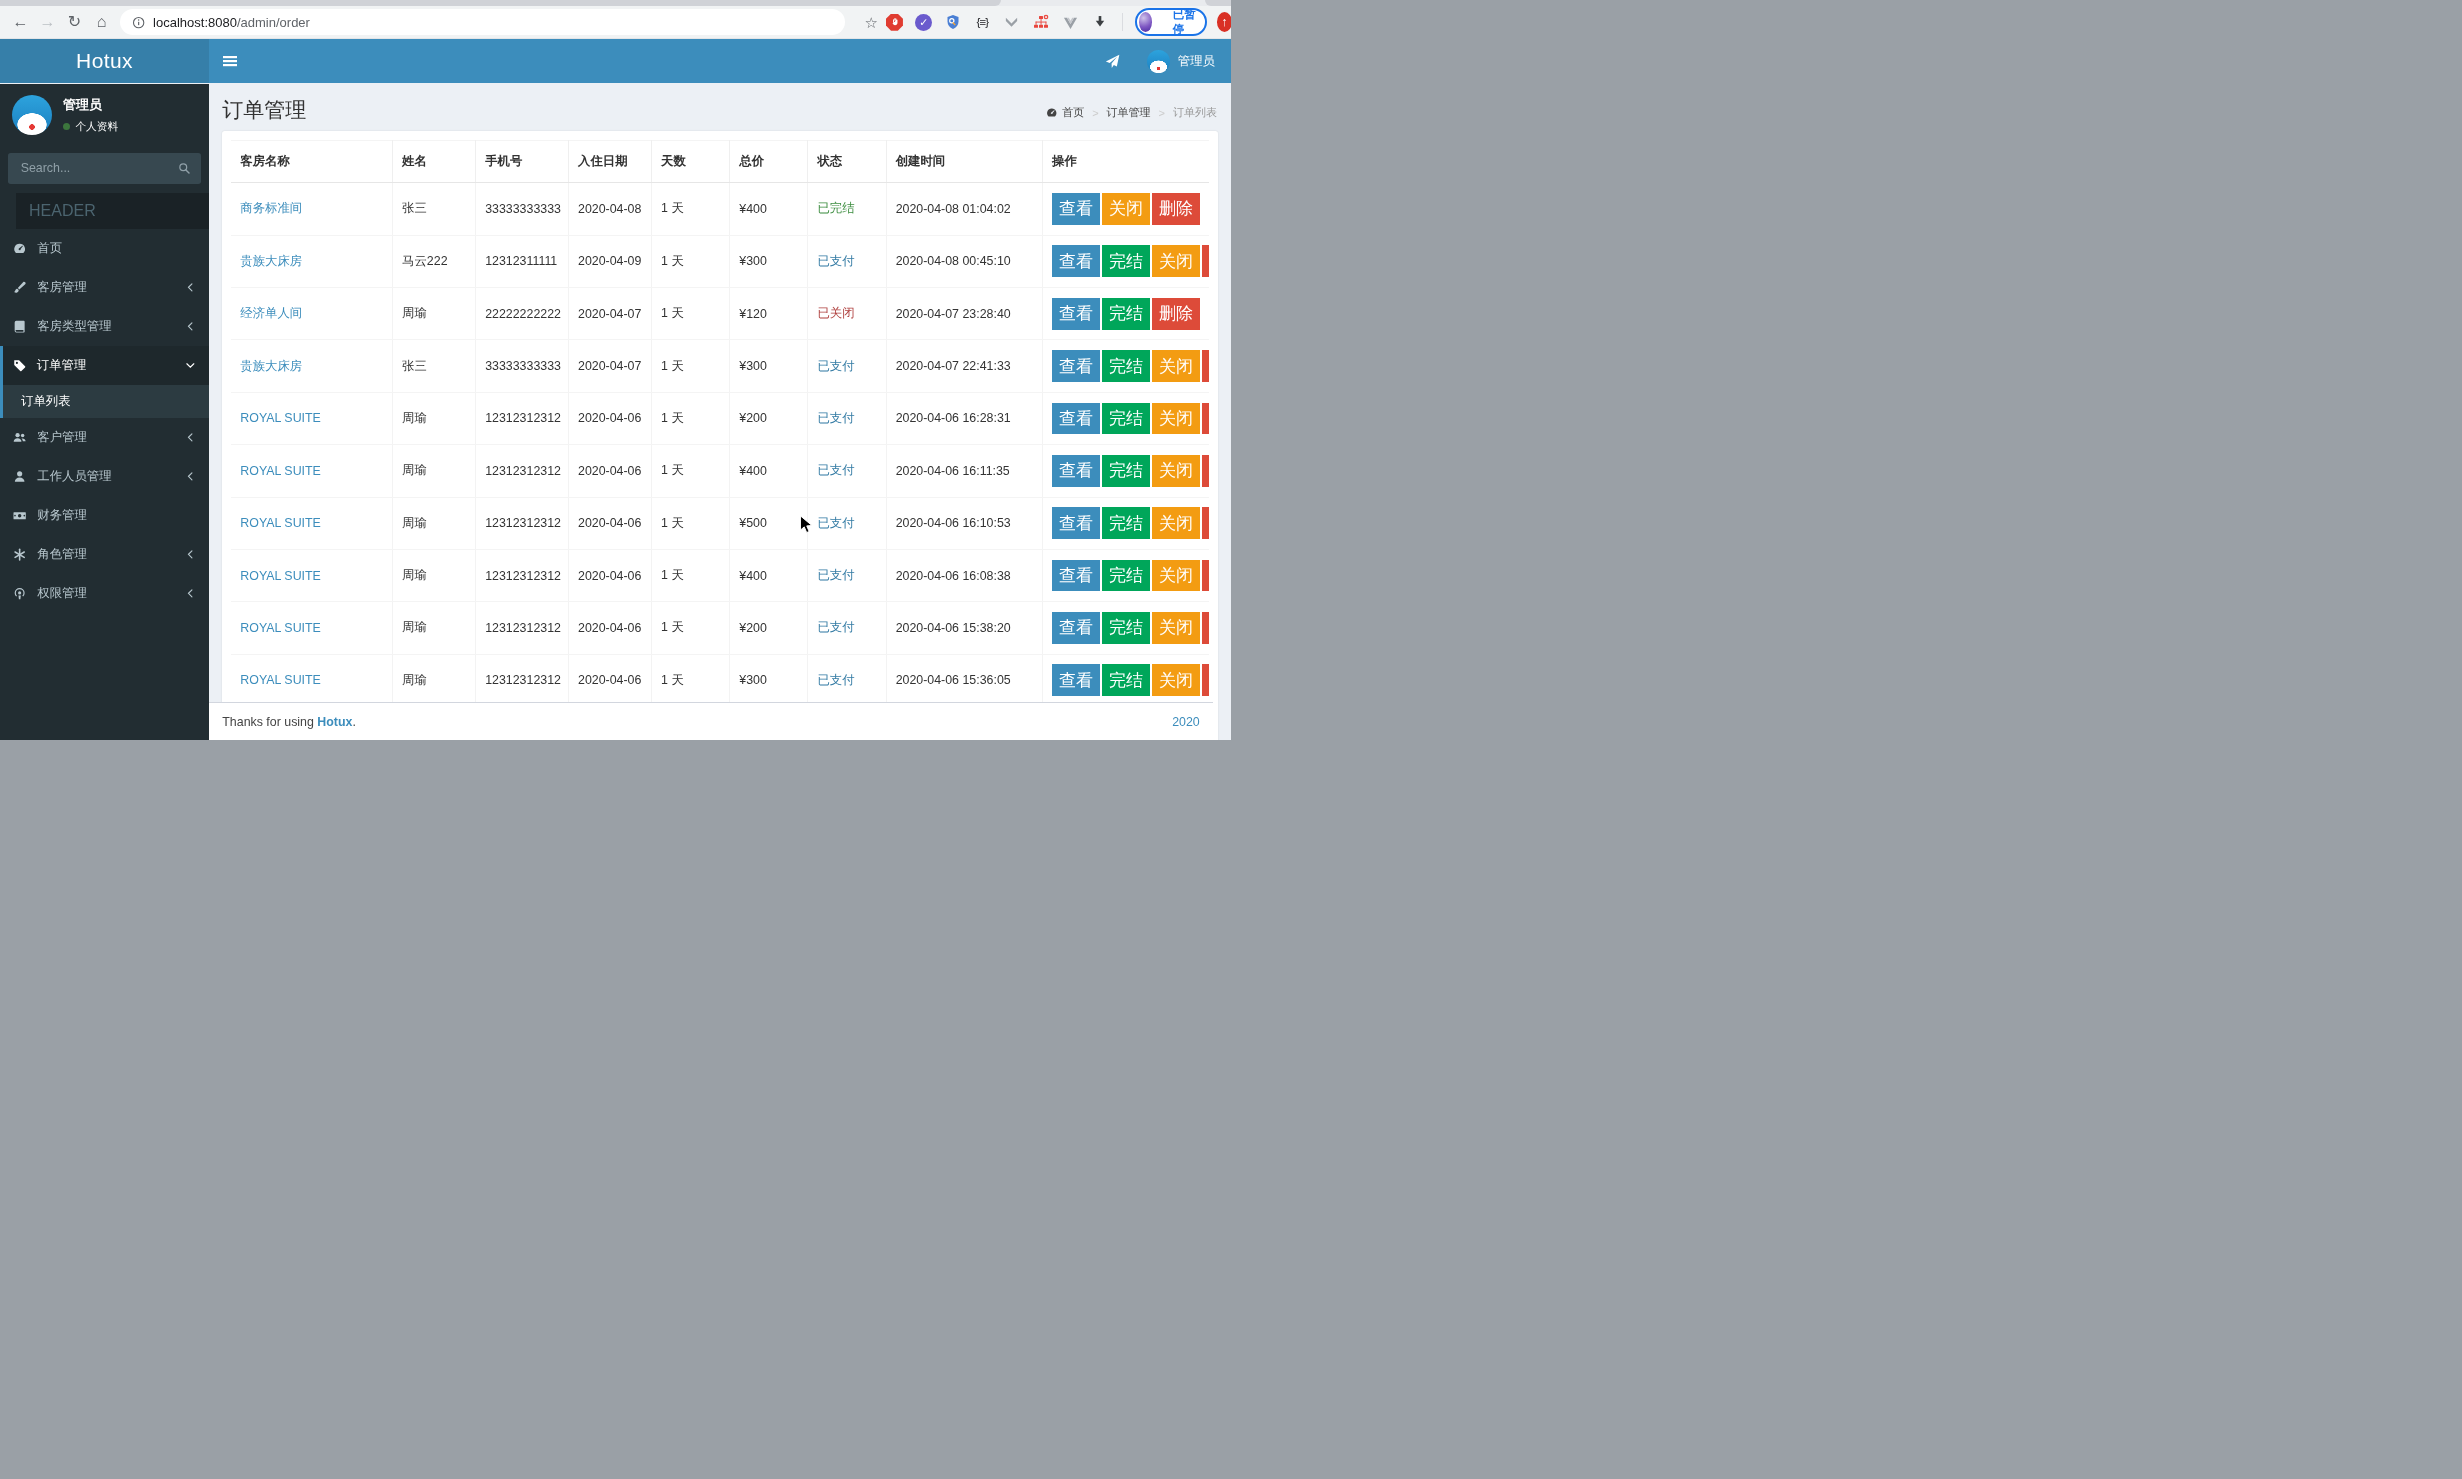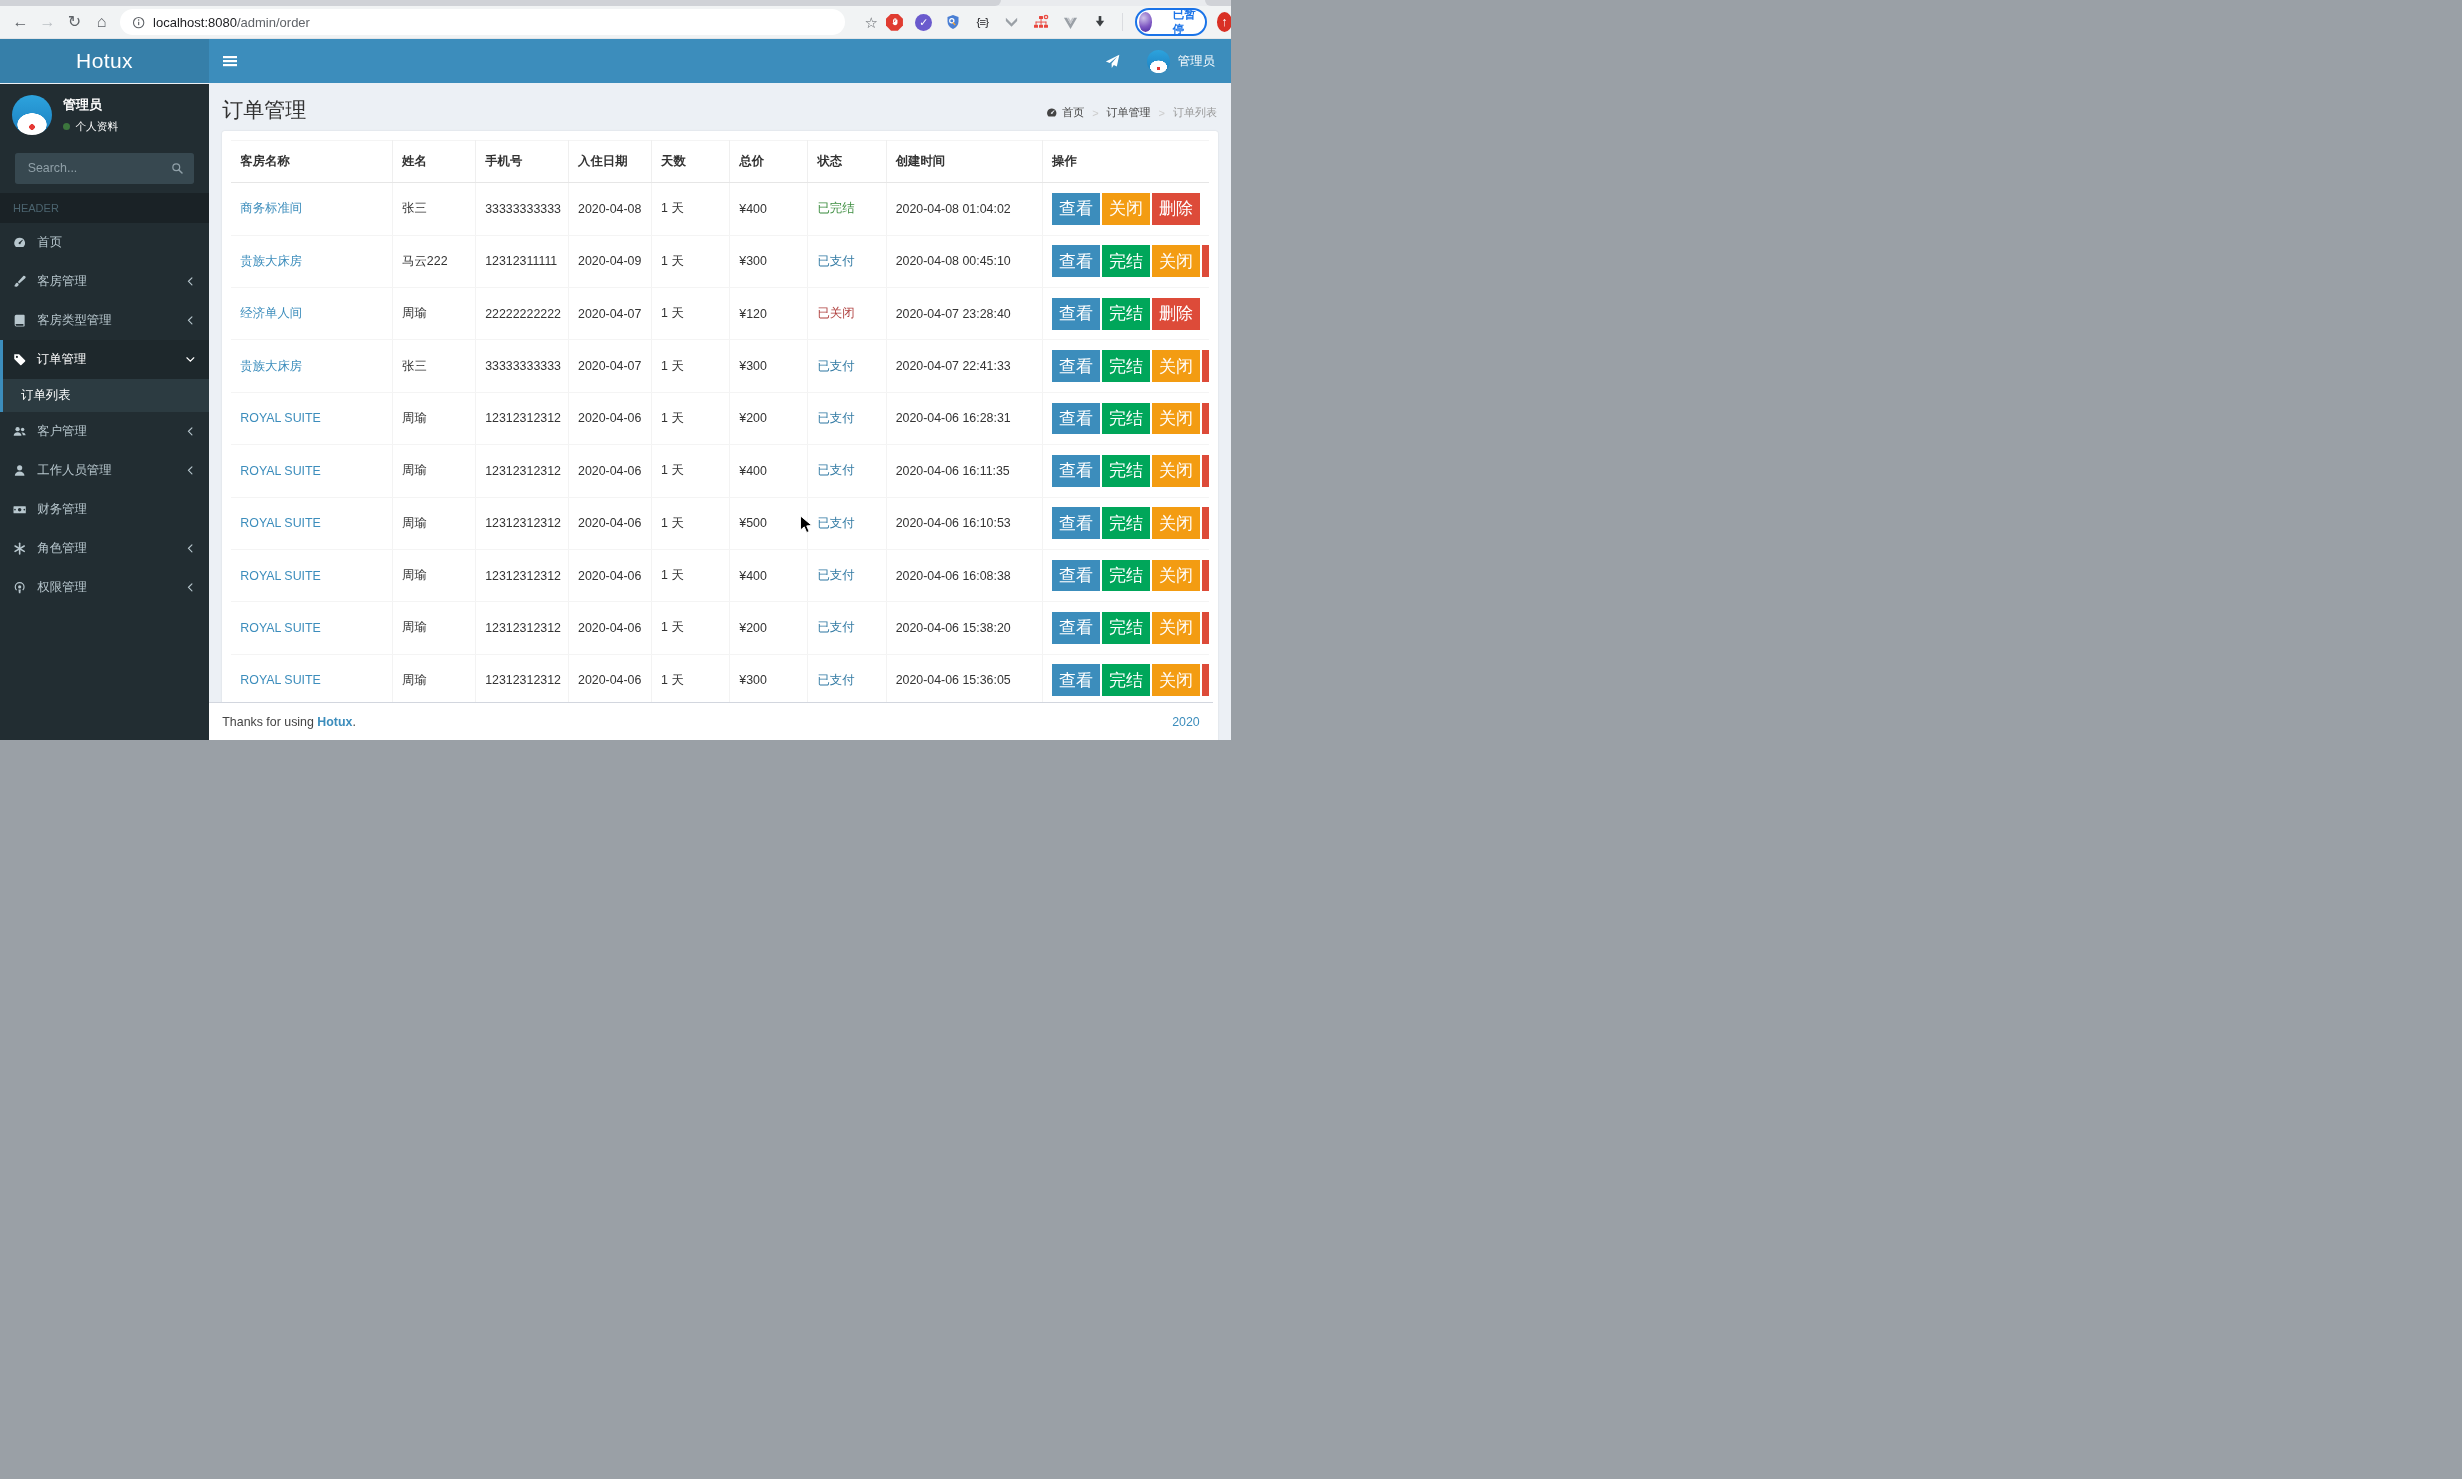--- a/index.html
+++ b/index.html
@@ -54,26 +54,26 @@
       linear-gradient(#2da3dd,#1b7fc0);}
   .avatar-sm{width:23px;height:23px;}
 
   
   .sidebar{position:absolute;top:84px;left:0;width:209px;bottom:0;background:var(--sidebar-bg);}
   .user-panel{display:flex;gap:10.7px;padding:10.7px 12.4px 9px;align-items:center;}
   .avatar-lg{width:40px;height:40px;}
   .u-name{color:#fff;font-size:13px;font-weight:700;margin-bottom:6.2px;}
   .u-status{color:#fff;font-size:10.7px;display:flex;align-items:center;gap:5.3px;cursor:pointer;font-family:Liberation Mono, monospace;}
   .dot{width:7px;height:7px;border-radius:50%;background:var(--online-dot);}
-  .searchbox{margin:9px 15px;height:31px;background:var(--search-bg);border-radius:2.7px;display:flex;align-items:center;padding:0 3.6px 0 10.7px;}
+  .searchbox{margin:9px 8px;height:31px;background:var(--search-bg);border-radius:2.7px;display:flex;align-items:center;padding:0 3.6px 0 10.7px;}
   .searchbox input{flex:1;background:transparent;border:none;outline:none;color:#ccc;font-size:12.4px;min-width:0;
     font-family:"Liberation Sans","DejaVu Sans",sans-serif;}
   .searchbox input::placeholder{color:#90a0a8;}
   .sbtn{width:27px;height:27px;display:flex;align-items:center;justify-content:center;color:#90a0a8;cursor:pointer;background:none;border:none;}
-  .ssection{margin-top:5.3px;background:var(--sidebar-section-bg);color:#4b646f;font-size:11px;padding:9px 13px;}
+  .ssection{margin-top:5.3px;background:var(--sidebar-section-bg);color:#4b646f;font-size:16px;padding:9px 13px;margin-left:16px;}
   #menu{list-style:none;margin:0;padding:0;}
   #menu .item{height:39px;display:flex;align-items:center;padding:0 13.3px;color:#b8c7ce;font-size:12.4px;cursor:pointer;}
   #menu .item .mi{width:24px;display:flex;align-items:center;}
   #menu .item .mi svg{width:13.3px;height:13.3px;fill:currentColor;}
   #menu .item .lbl{flex:1;}
   #menu .chev{display:flex;}
   #menu .chev svg{width:10.7px;height:10.7px;}
   #menu .item.active{background:var(--sidebar-active-bg);border-left:3.6px solid var(--accent);padding-left:9.8px;color:#fff;}
   #menu .sub{height:33px;display:flex;align-items:center;background:var(--submenu-bg);border-left:3.6px solid var(--accent);
     padding:0 13.3px 0 18px;color:#fff;font-size:12.4px;cursor:pointer;}

